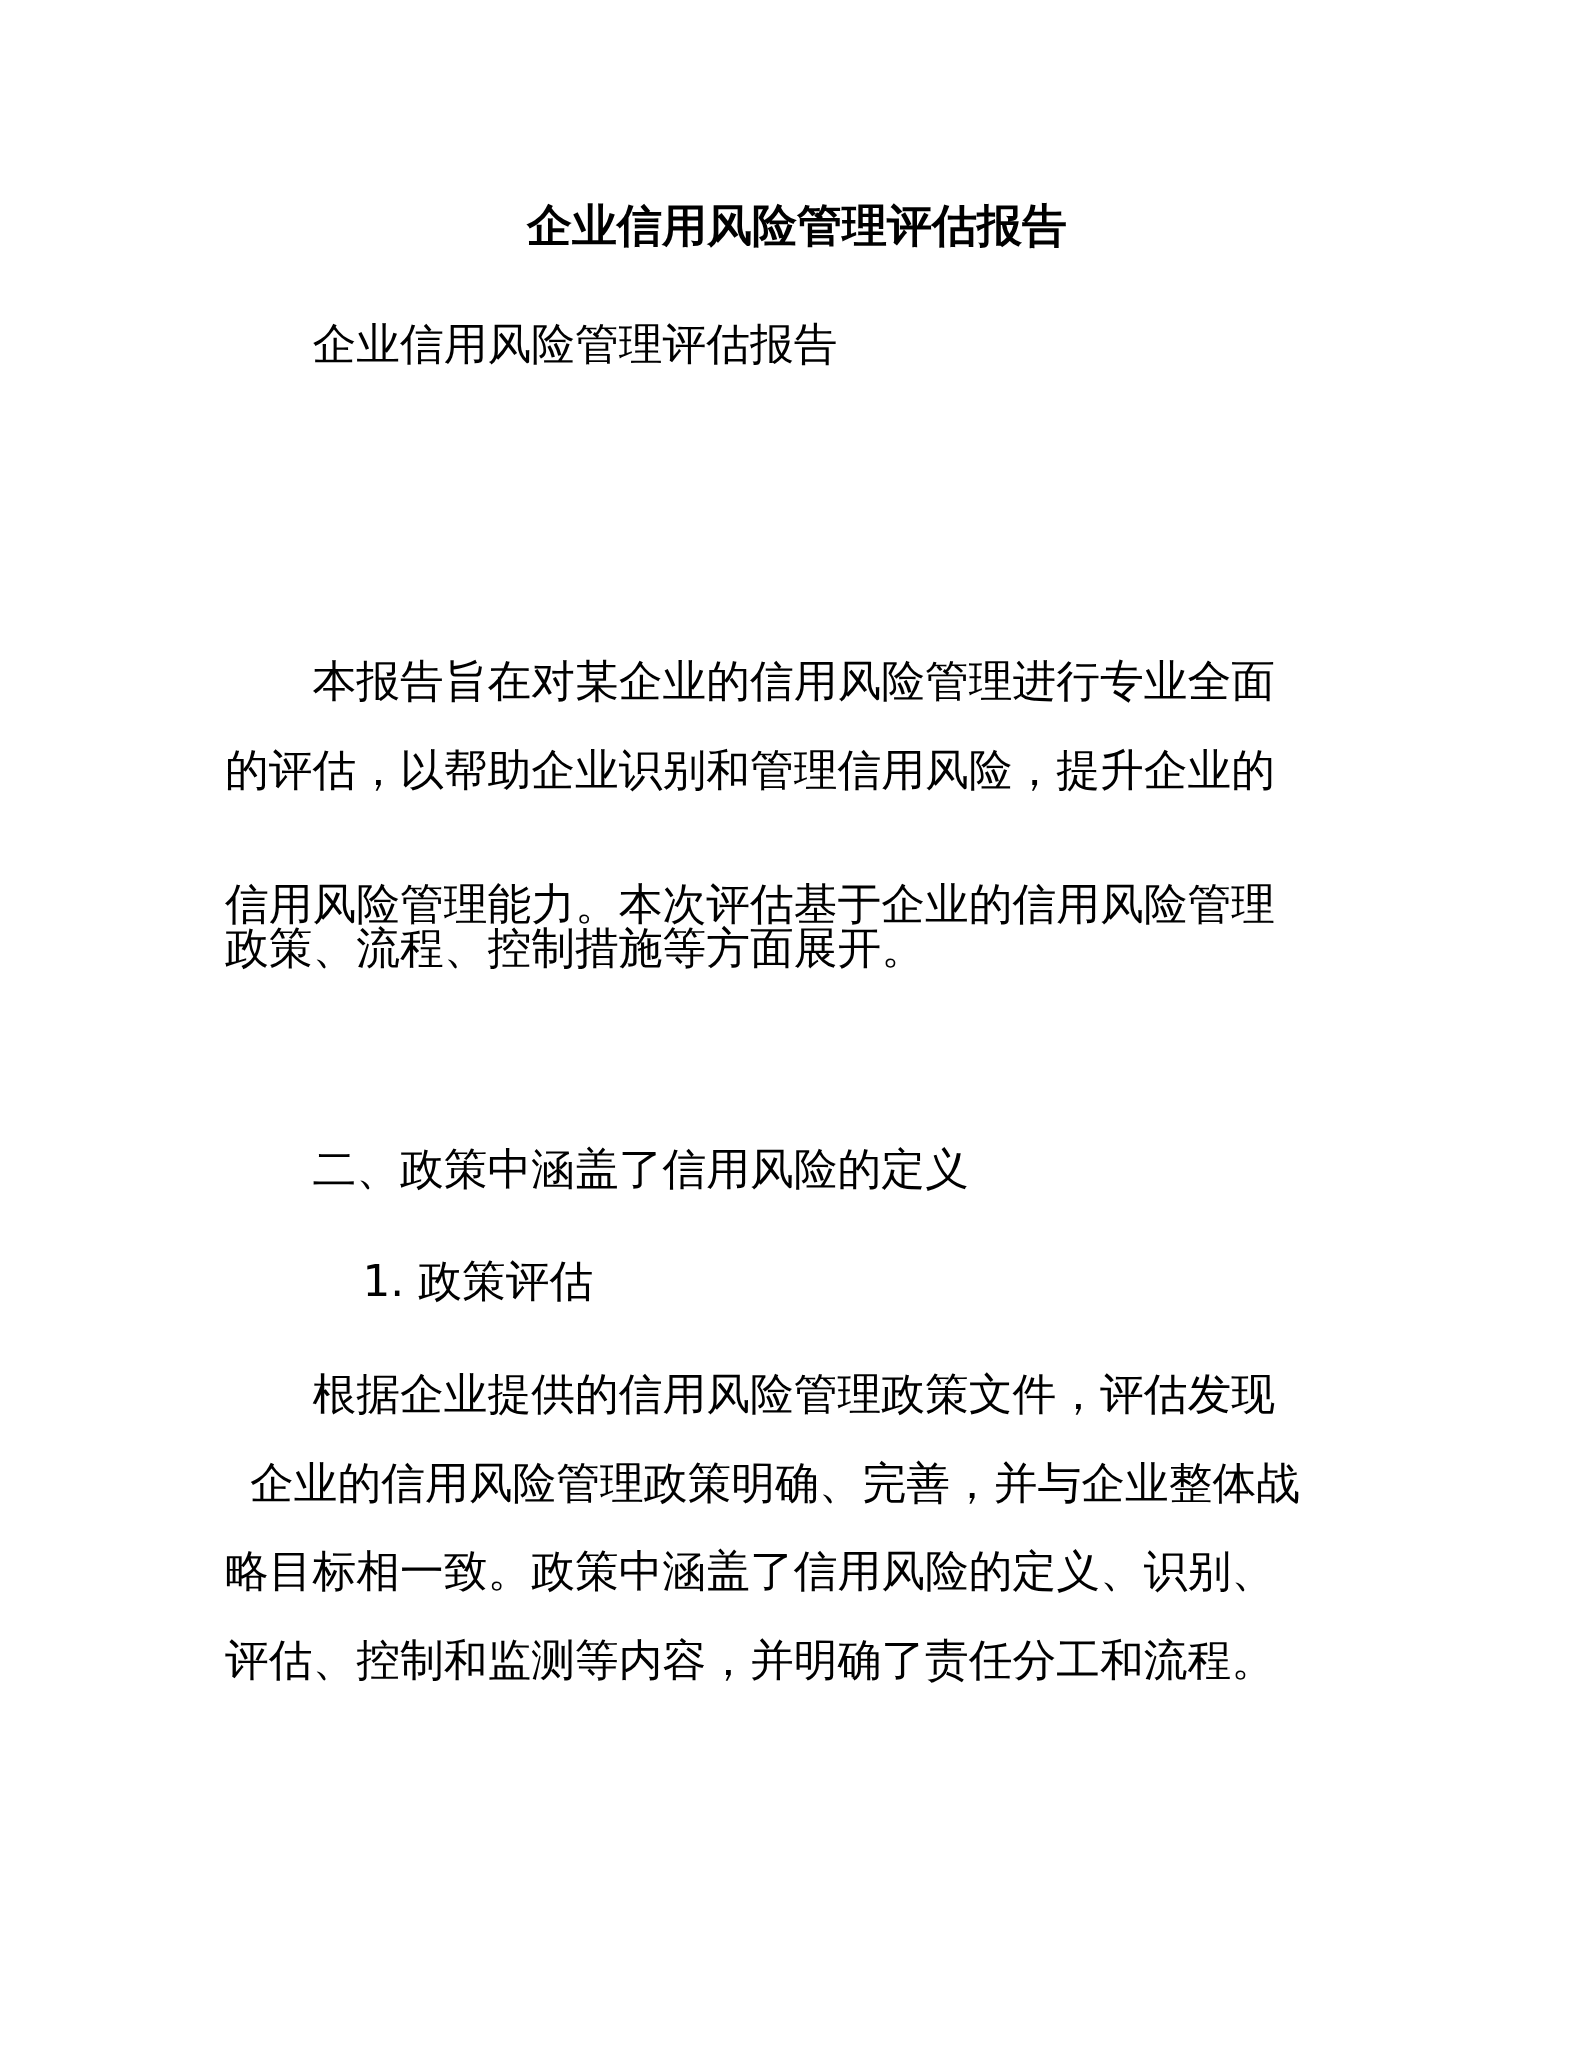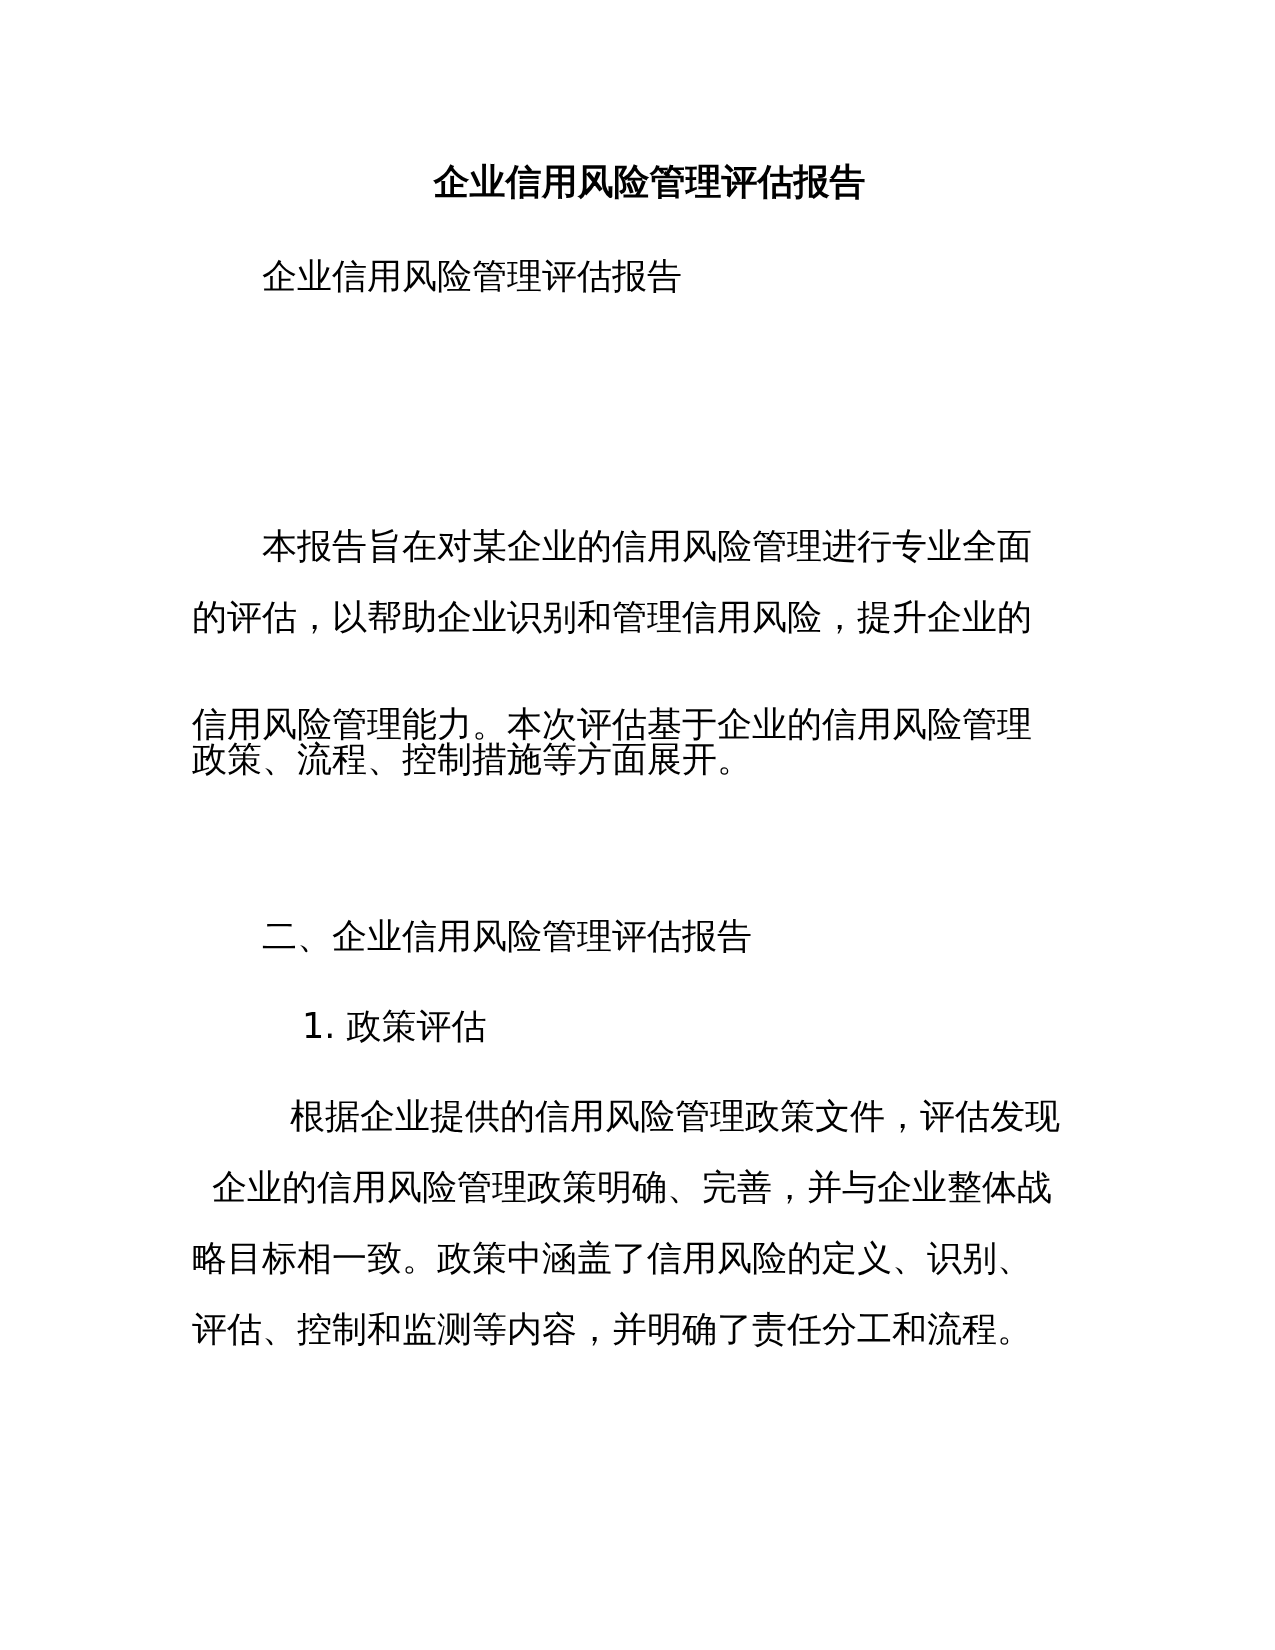--- a/index.html
+++ b/index.html
@@ -1,18 +1,18 @@
 <!DOCTYPE html>
 <html><head>
   <meta charset="utf-8">
   <style>
     html, body { margin: 0; padding: 0; background: #ffffff; }
     body { width: 1275px; height: 1650px; position: relative; overflow: hidden;
            font-family: "DejaVu Sans", "Liberation Sans", sans-serif; color: #000; }
-    .page { position: absolute; left: 12px; top: 0; width: 1183px; height: 1650px; }
+    .page { position: absolute; left: 0; top: 0; width: 1183px; height: 1650px; }
     .title { position: absolute; left: 0; width: 1275px; top: 158px; text-align: center;
              font-size: 36px; font-weight: bold; line-height: 48px; letter-spacing: 0px; }
     .line { position: absolute; font-size: 35px; line-height: 48px; white-space: nowrap; }
     .indent { left: 250px; }
     .flush { left: 180px; }
   </style>
 </head>
 <body>
 
 <div class="page">
@@ -21,23 +21,23 @@
   <div class="line indent" style="top:252px;">企业信用风险管理评估报告</div>
 
 
   <div>
     <div class="line indent" style="top:522px;text-align:right;">本报告旨在对某企业的信用风险管理进行专业全面</div>
     <div class="line flush" style="top:593px;">的评估，以帮助企业识别和管理信用风险，提升企业的</div>
     <div class="line flush" style="top:664px;margin-top:36px;">信用风险管理能力。本次评估基于企业的信用风险管理</div>
     <div class="line flush" style="top:735px;">政策、流程、控制措施等方面展开。</div>
   </div>
 
-  <div class="line indent" style="top:912px;">二、企业信用风险管理评估报告</div>
+  <div class="line indent" style="top:912px;">二、政策中涵盖了信用风险的定义</div>
 
   <div class="line indent" style="top:1002px;margin-left:40px;">1. 政策评估</div>
 
   <div>
-    <div class="line indent" style="top:1092px;margin-left:28px;">根据企业提供的信用风险管理政策文件，评估发现</div>
+    <div class="line indent" style="top:1092px;">根据企业提供的信用风险管理政策文件，评估发现</div>
     <div class="line flush" style="top:1163px;margin-left:20px;">企业的信用风险管理政策明确、完善，并与企业整体战</div>
     <div class="line flush" style="top:1234px;">略目标相一致。政策中涵盖了信用风险的定义、识别、</div>
     <div class="line flush" style="top:1305px;">评估、控制和监测等内容，并明确了责任分工和流程。</div>
   </div>
 </div>
 
 </body></html>

